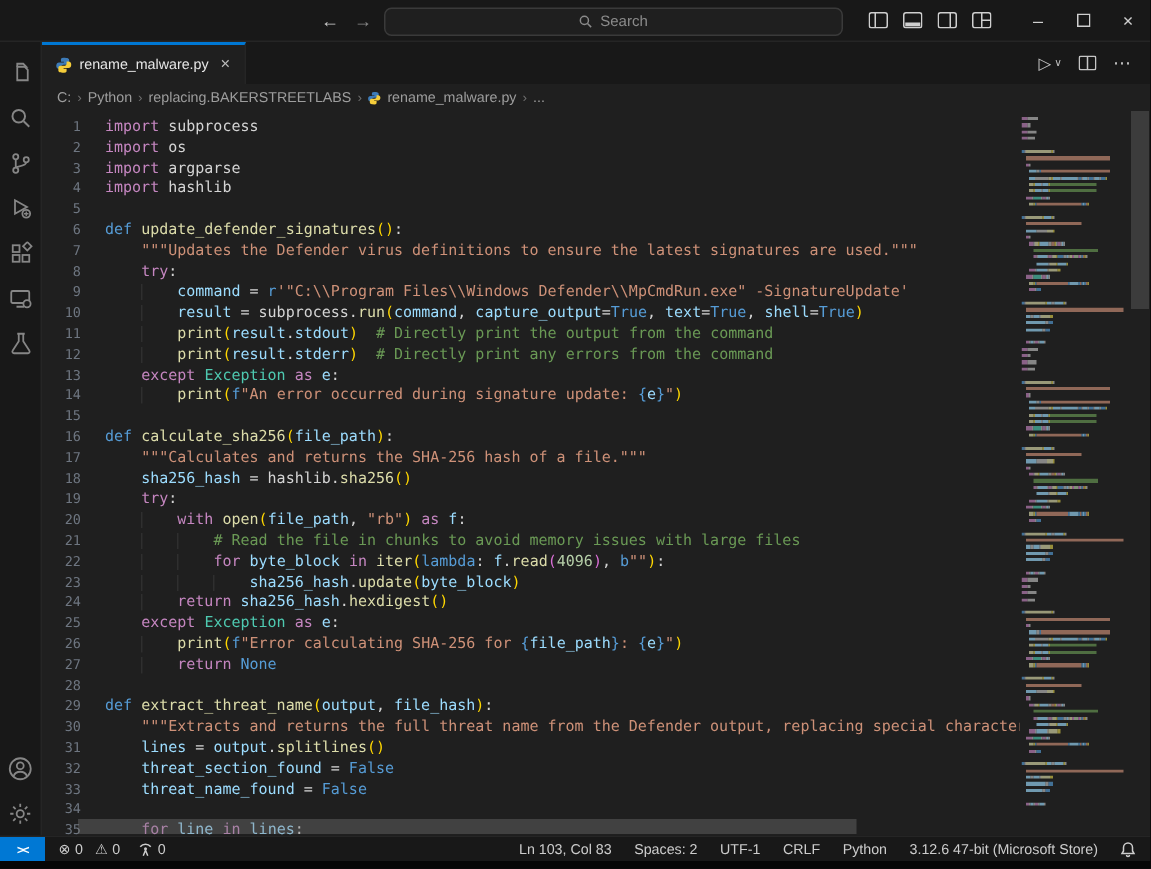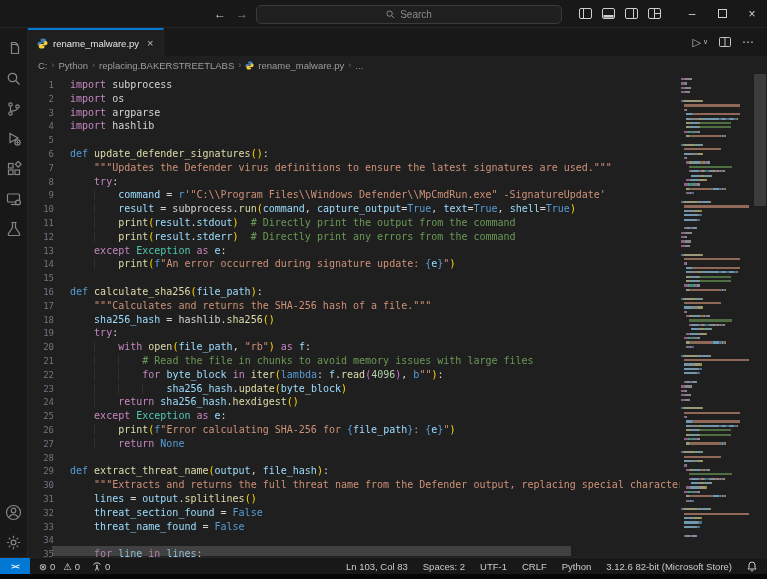--- a/index.html
+++ b/index.html
@@ -380,21 +380,21 @@
         </svg>
         <span>0</span>
       </span>
     </div>
     <div class="sb-right">
       <span class="sb-item">Ln 103, Col 83</span>
       <span class="sb-item">Spaces: 2</span>
       <span class="sb-item">UTF-1</span>
       <span class="sb-item">CRLF</span>
       <span class="sb-item">Python</span>
-      <span class="sb-item">3.12.6 82-bit (Microsoft Store)</span>
+      <span class="sb-item">3.12.6 47-bit (Microsoft Store)</span>
       <svg width="10" height="11" viewBox="0 0 10 11" fill="none" stroke="#cccccc" stroke-width="1">
         <path d="M5 1a3 3 0 0 0-3 3v2.3L1 8h8L8 6.3V4a3 3 0 0 0-3-3z"></path>
           <path d="M4 9a1 1 0 0 0 2 0"></path>
       </svg>
     </div>
   </div>
 
   <div class="footer-strip"></div>
 </div>
 

